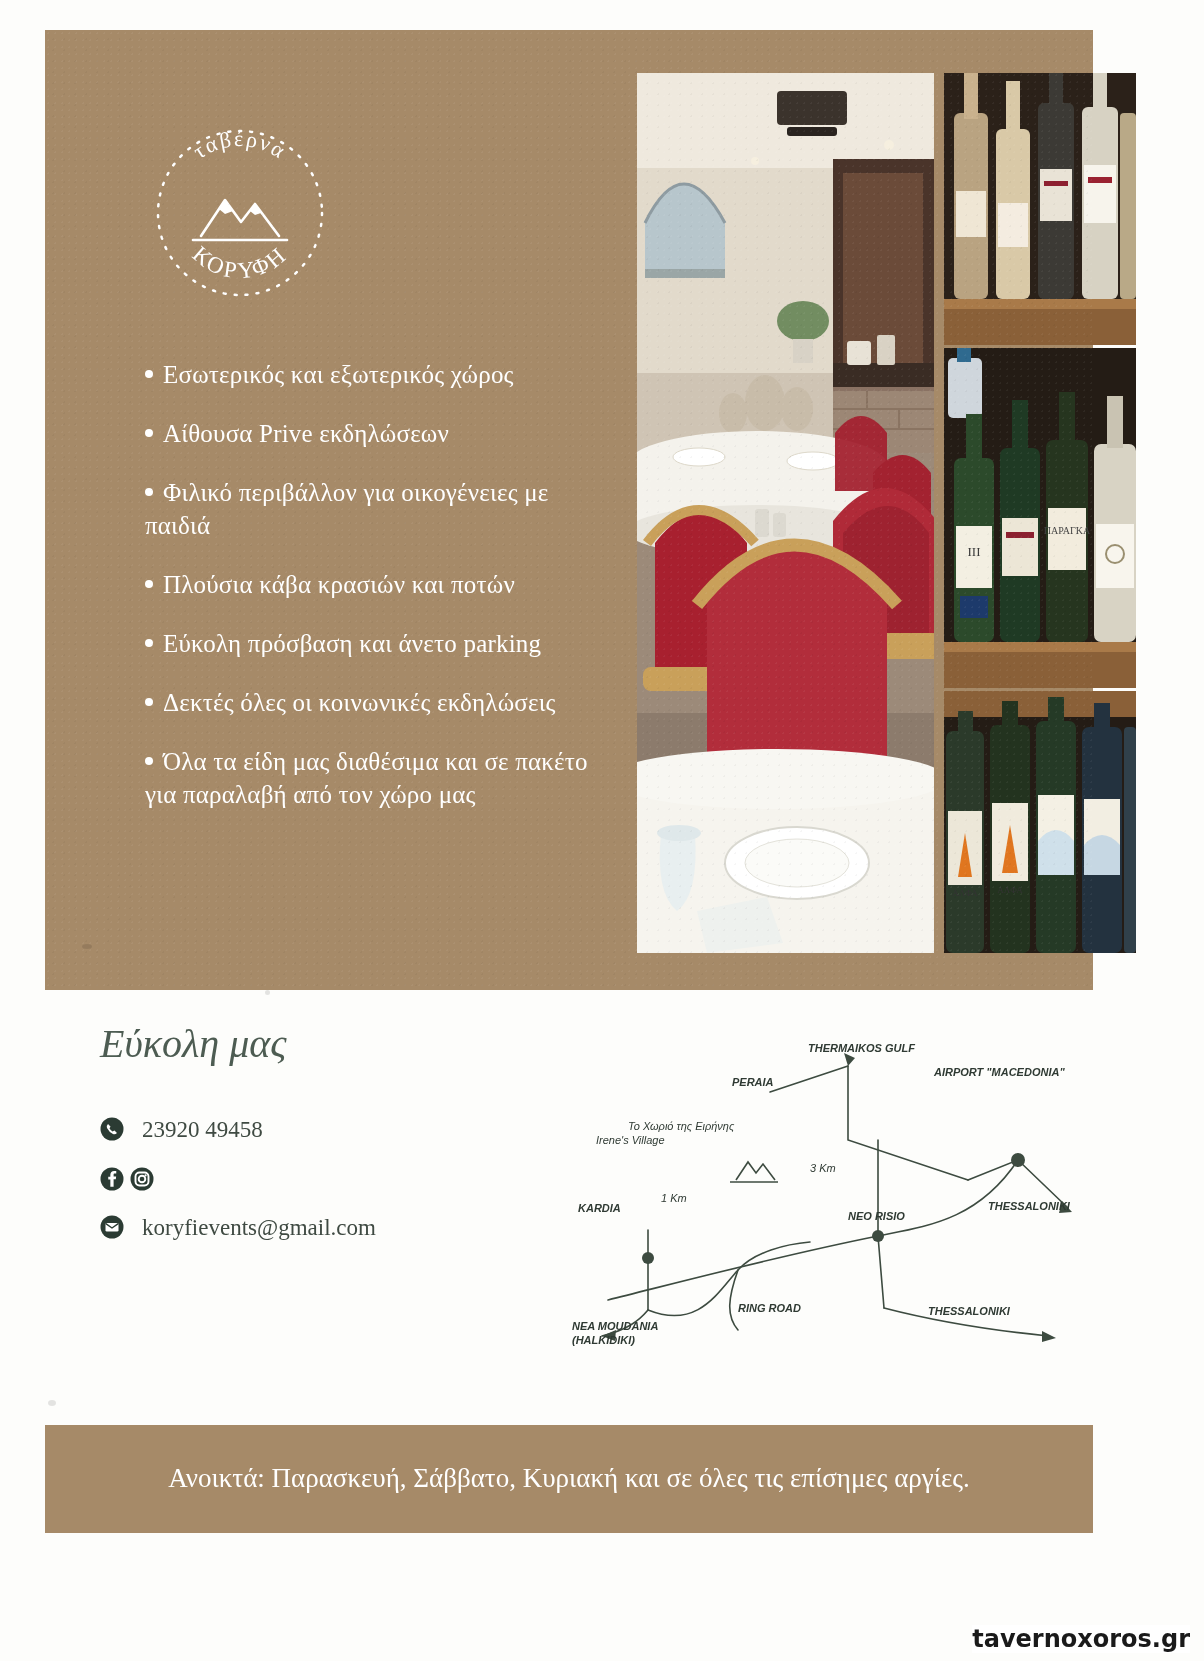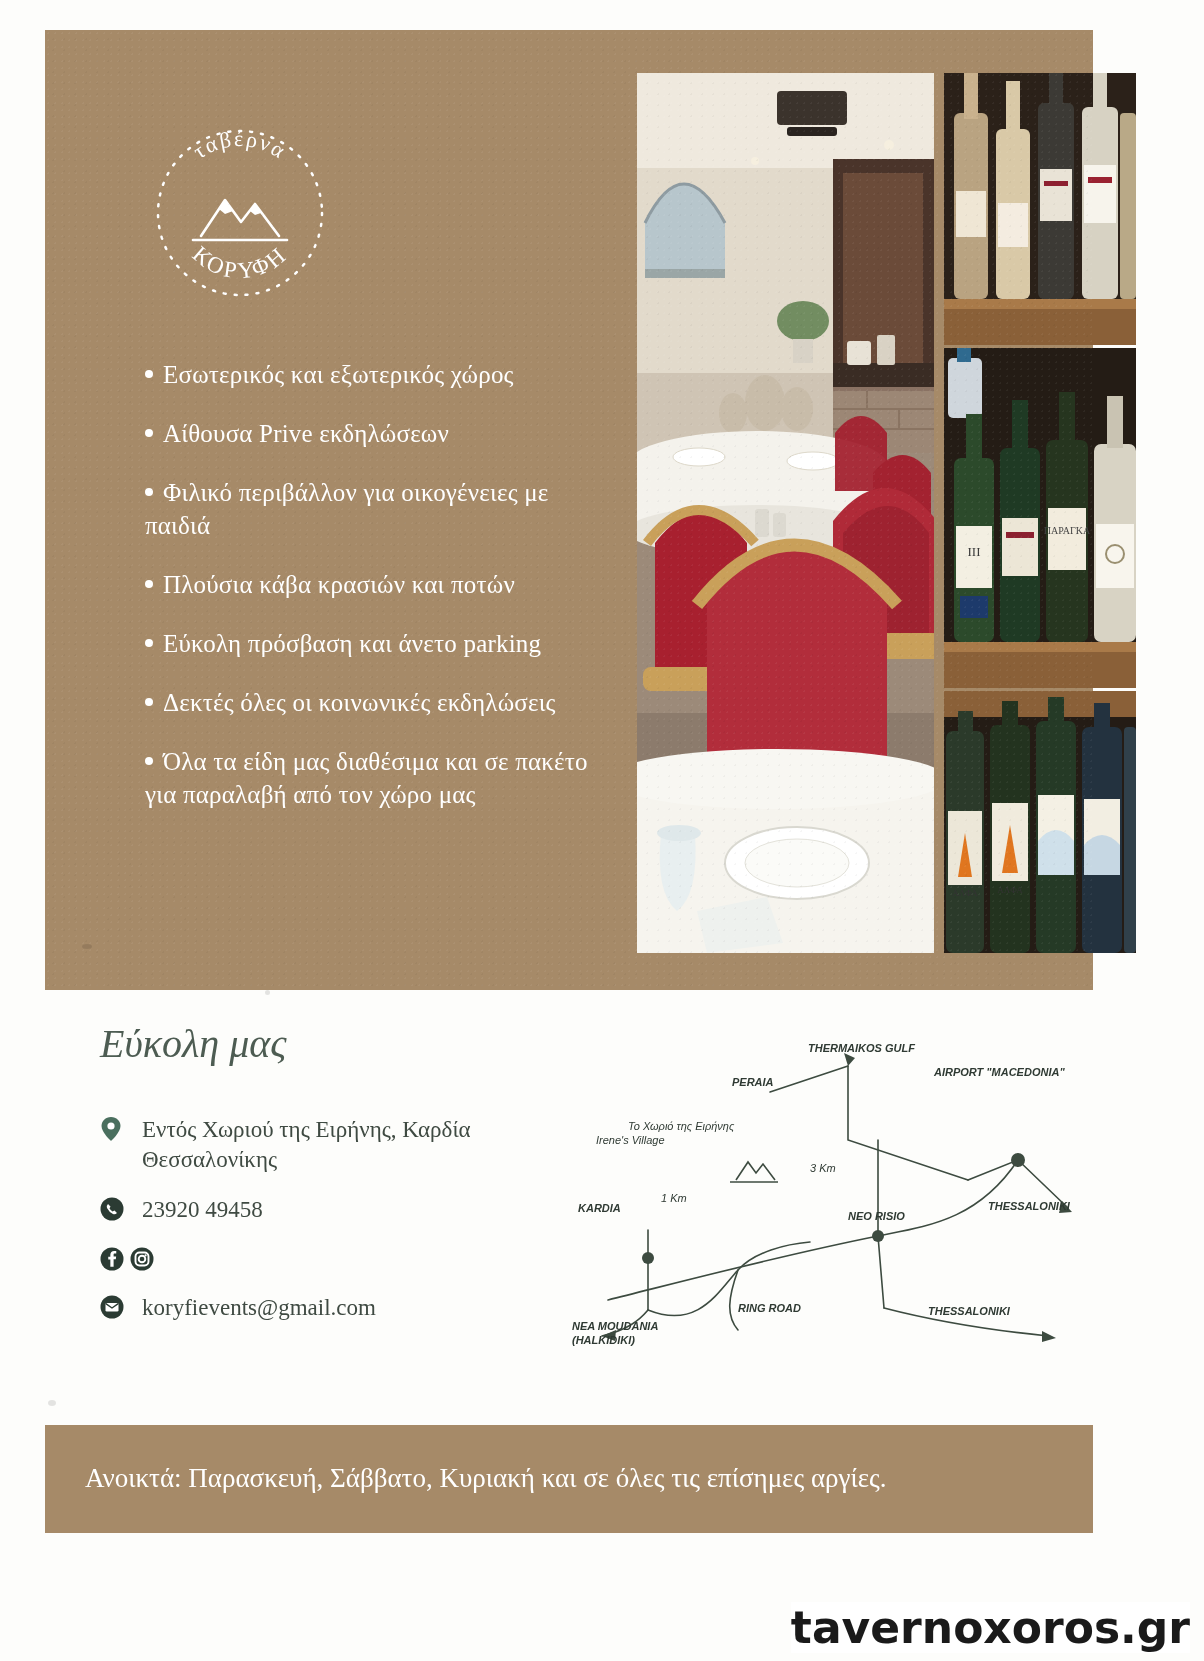--- a/index.html
+++ b/index.html
@@ -161,37 +161,38 @@
   
   #hours-bar {
     position: absolute;
     left: 45px;
     top: 1425px;
     width: 1048px;
     height: 108px;
     background: #a68a68;
     display: flex;
     align-items: center;
+    justify-content: center;
     text-align: center;
   }
   #hours-text {
     color: #ffffff;
     font-size: 27px;
     line-height: 1.45;
     padding: 0 40px;
   }
 
   
   #watermark {
     position: absolute;
     right: 14px;
     bottom: 8px;
     font-family: "DejaVu Sans", sans-serif;
     font-weight: bold;
-    font-size: 44px;
+    font-size: 24px;
     color: #1a1a1a;
     background: #ffffff;
     letter-spacing: 0px;
   }
 
   
   .speck {
     position: absolute;
     background: rgba(0,0,0,0.10);
     border-radius: 50%;
@@ -436,29 +437,20 @@
         </g>
         <rect x="180" y="36" width="12" height="226" rx="4" fill="#30404a"></rect>
       </svg>
     </div>
   </div>
 
   <div id="find-us-title">Εύκολη μας</div>
 
   <div id="contact-list">
 
-    <div class="contact-row">
-      <span class="contact-icon">
-        <svg width="22" height="26" viewBox="0 0 22 26">
-          <path d="M11 1 C5.5 1 1.5 5 1.5 10 C1.5 16.5 11 25 11 25 C11 25 20.5 16.5 20.5 10 C20.5 5 16.5 1 11 1 Z" fill="#4a6f5e"></path>
-          <circle cx="11" cy="10" r="3.6" fill="#ffffff"></circle>
-        </svg>
-      </span>
-      <span class="contact-text">Εντός Χωριού της Ειρήνης, Καρδία Θεσσαλονίκης</span>
-    </div>
 
     <div class="contact-row">
       <span class="contact-icon">
         <svg width="24" height="24" viewBox="0 0 24 24">
           <circle cx="12" cy="12" r="11.5" fill="#2b3b33"></circle>
           <path d="M8 7 q-2 2 -1 4 q2 4 6 6 q2 1 4 -1 l-2.5 -2.5 l-2 1 q-2 -1.5 -3 -3 l1 -2 z" fill="#ffffff"></path>
         </svg>
       </span>
       <span class="contact-text">23920 49458</span>
     </div>

